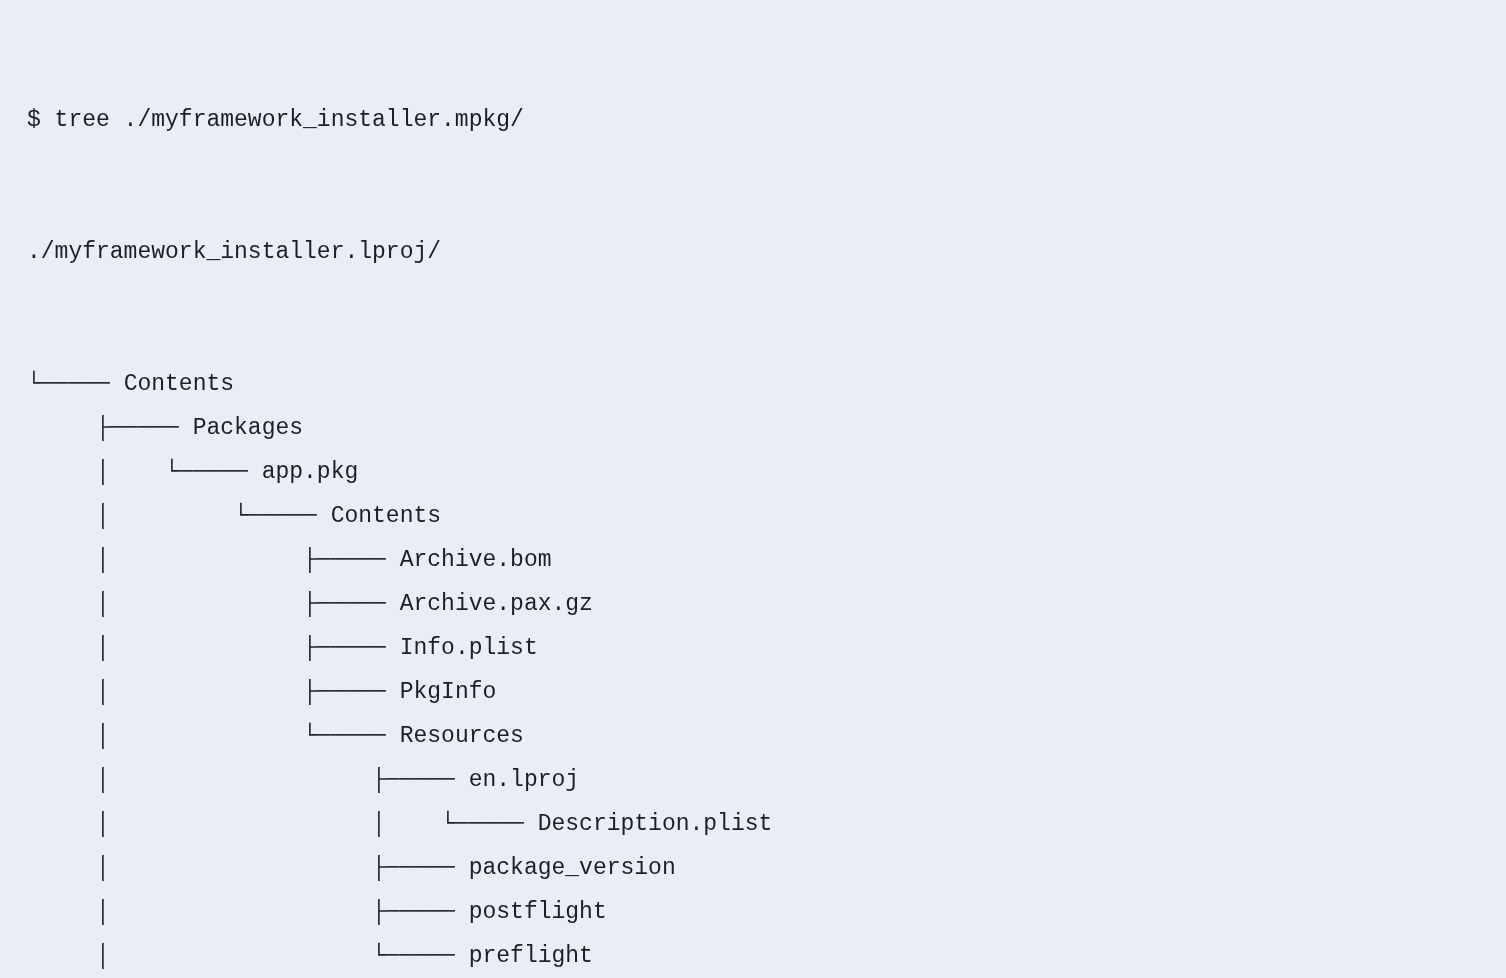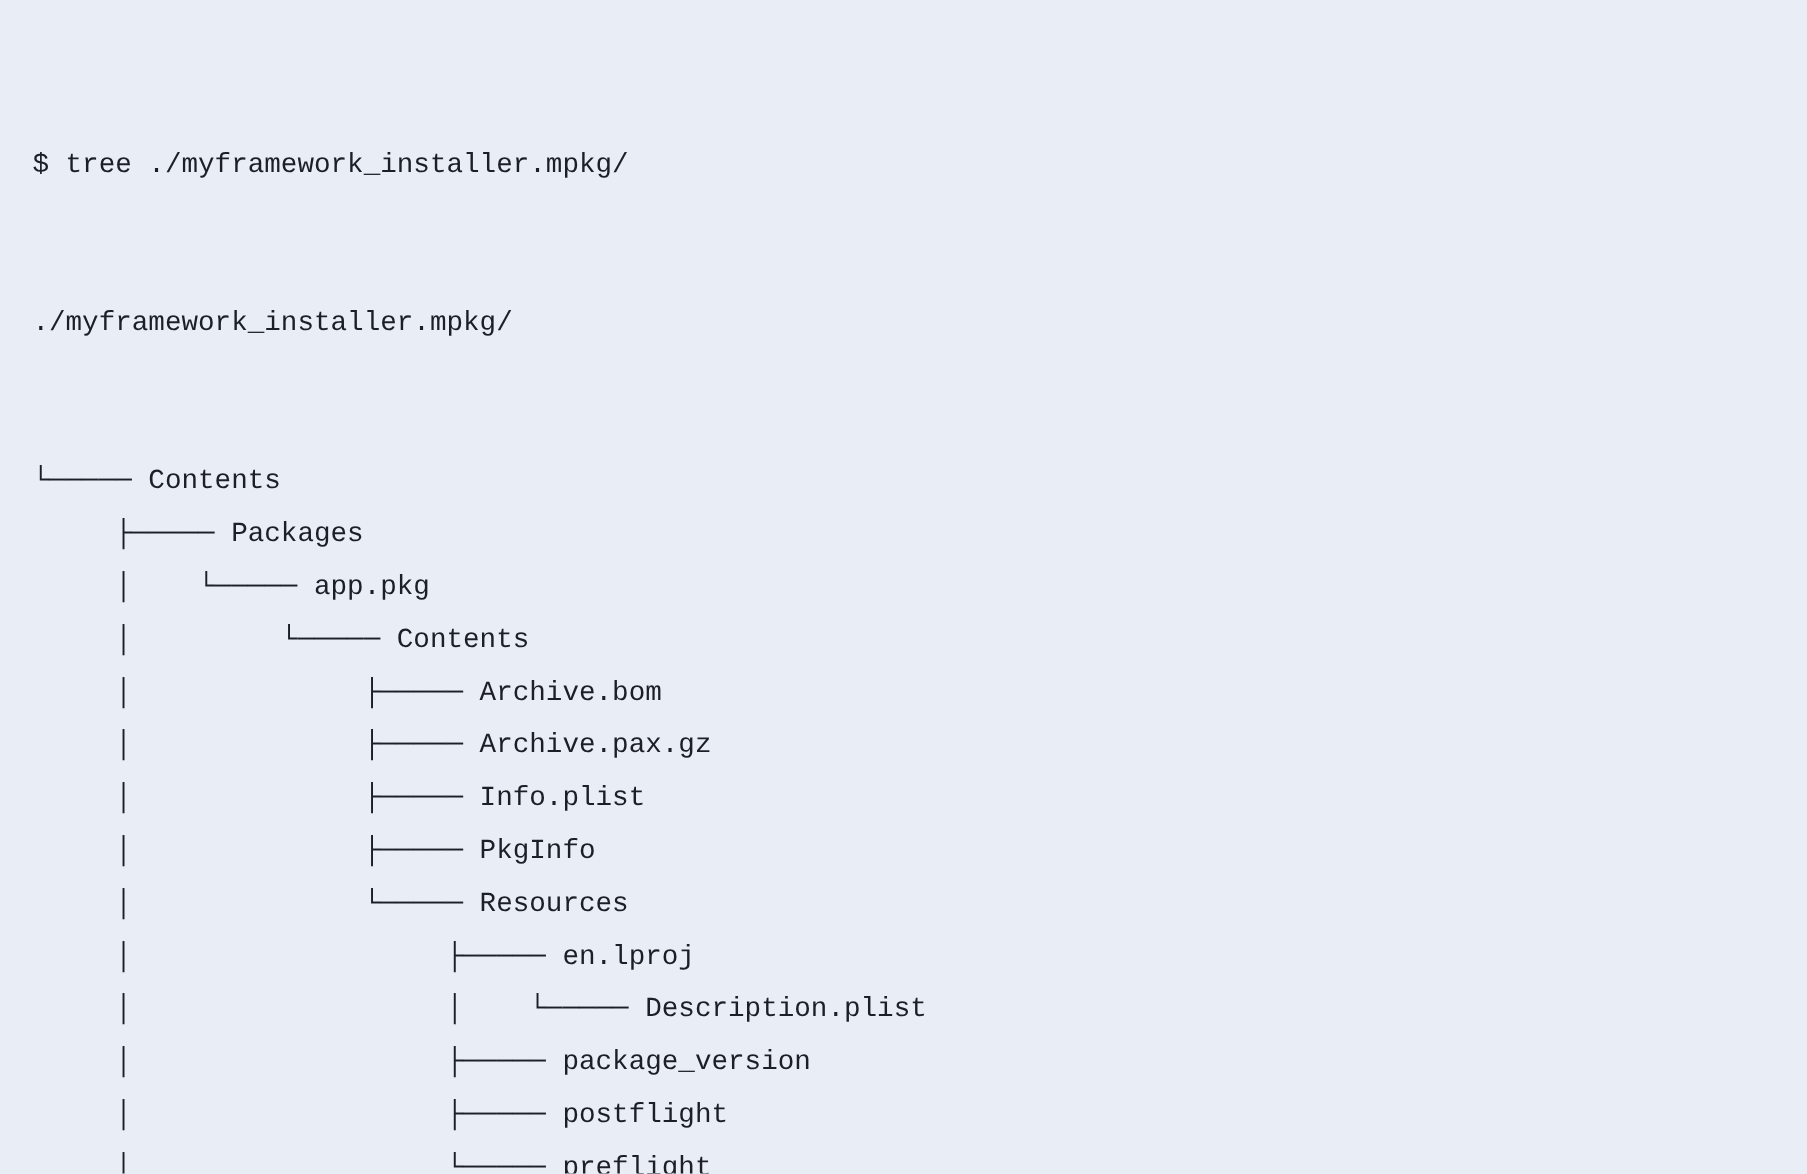--- a/index.html
+++ b/index.html
@@ -9,34 +9,34 @@
   body {
     width: 1506px;
     height: 978px;
     overflow: hidden;
     background: #E9EDF5;
   }
   .terminal {
     box-sizing: border-box;
     width: 1506px;
     height: 978px;
-    padding: 27px 20px 0 27px;
+    padding: 10px 20px 0 27px;
     font-family: "Liberation Mono", "DejaVu Sans Mono", monospace;
     font-size: 23px;
     line-height: 44px;
     font-weight: 500;
     color: #1C1F26;
     white-space: pre;
   }
   .line {
     height: 44px;
     white-space: pre;
   }
 </style>
 </head>
 <body style="background: rgb(233, 237, 245);">
 
 <div class="terminal" style="color: rgb(28, 31, 38);">
   <div class="line">$ tree ./myframework_installer.mpkg/</div>
-  <div class="line">./myframework_installer.mpkg/</div>
+  <div class="line">./myframework_installer.lproj/</div>
   <div id="tree-entries"><div class="line"><span>└───── </span><span>Contents</span></div><div class="line"><span>     ├───── </span><span>Packages</span></div><div class="line"><span>     │    └───── </span><span>app.pkg</span></div><div class="line"><span>     │         └───── </span><span>Contents</span></div><div class="line"><span>     │              ├───── </span><span>Archive.bom</span></div><div class="line"><span>     │              ├───── </span><span>Archive.pax.gz</span></div><div class="line"><span>     │              ├───── </span><span>Info.plist</span></div><div class="line"><span>     │              ├───── </span><span>PkgInfo</span></div><div class="line"><span>     │              └───── </span><span>Resources</span></div><div class="line"><span>     │                   ├───── </span><span>en.lproj</span></div><div class="line"><span>     │                   │    └───── </span><span>Description.plist</span></div><div class="line"><span>     │                   ├───── </span><span>package_version</span></div><div class="line"><span>     │                   ├───── </span><span>postflight</span></div><div class="line"><span>     │                   └───── </span><span>preflight</span></div></div>
   
 </div>
 
 </body></html>

